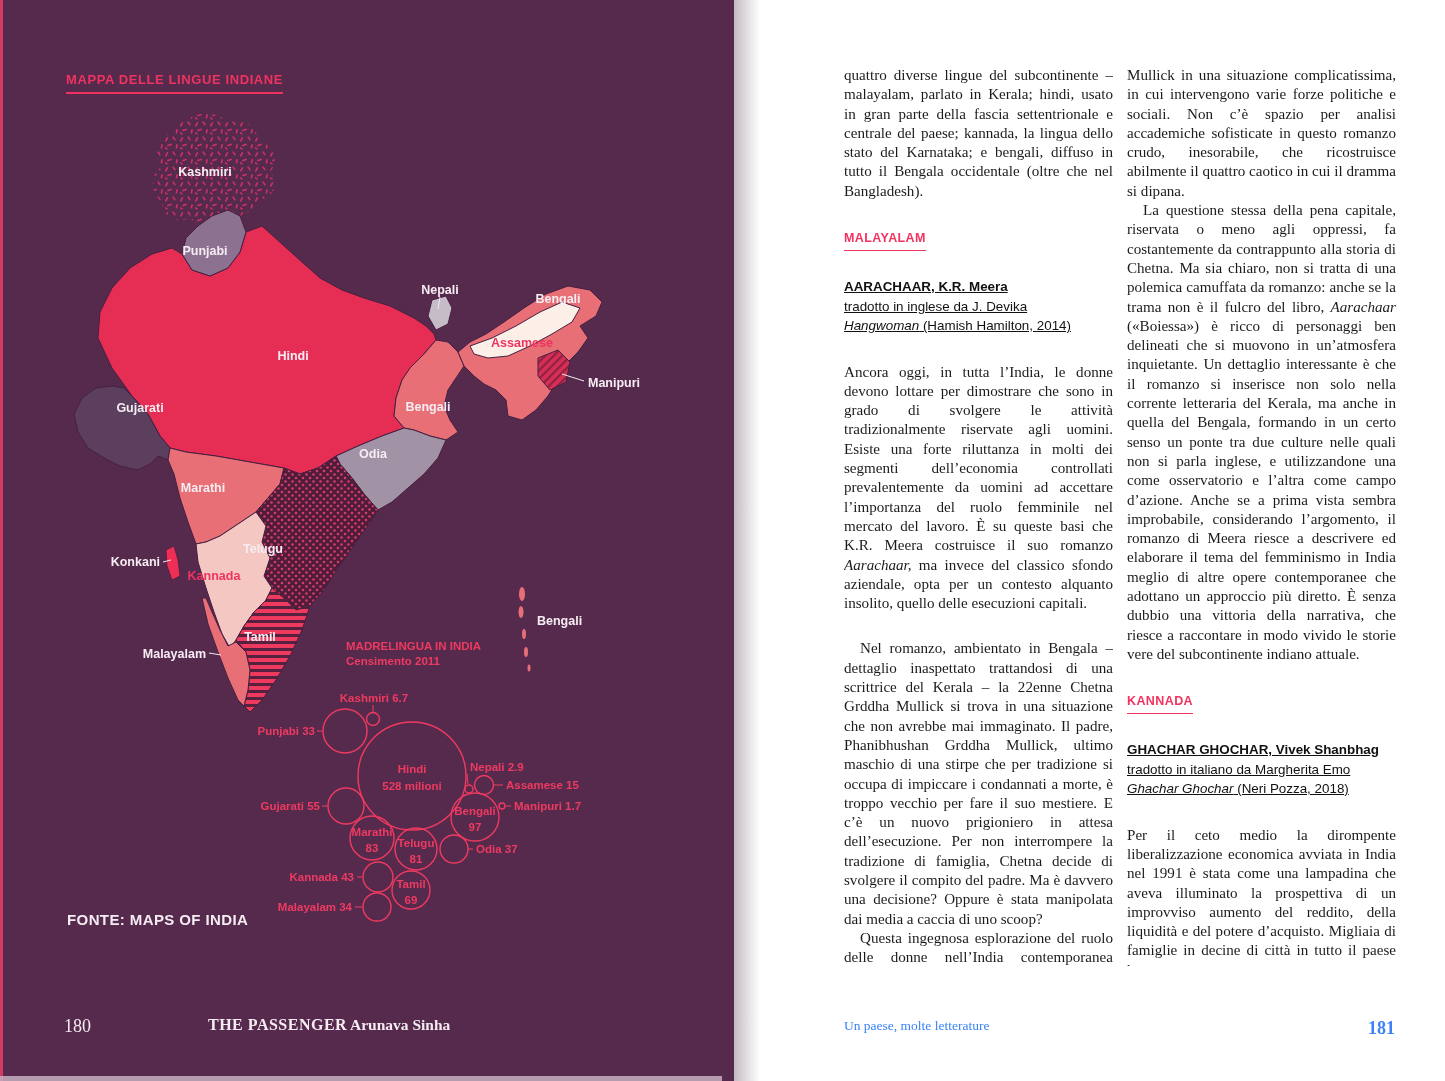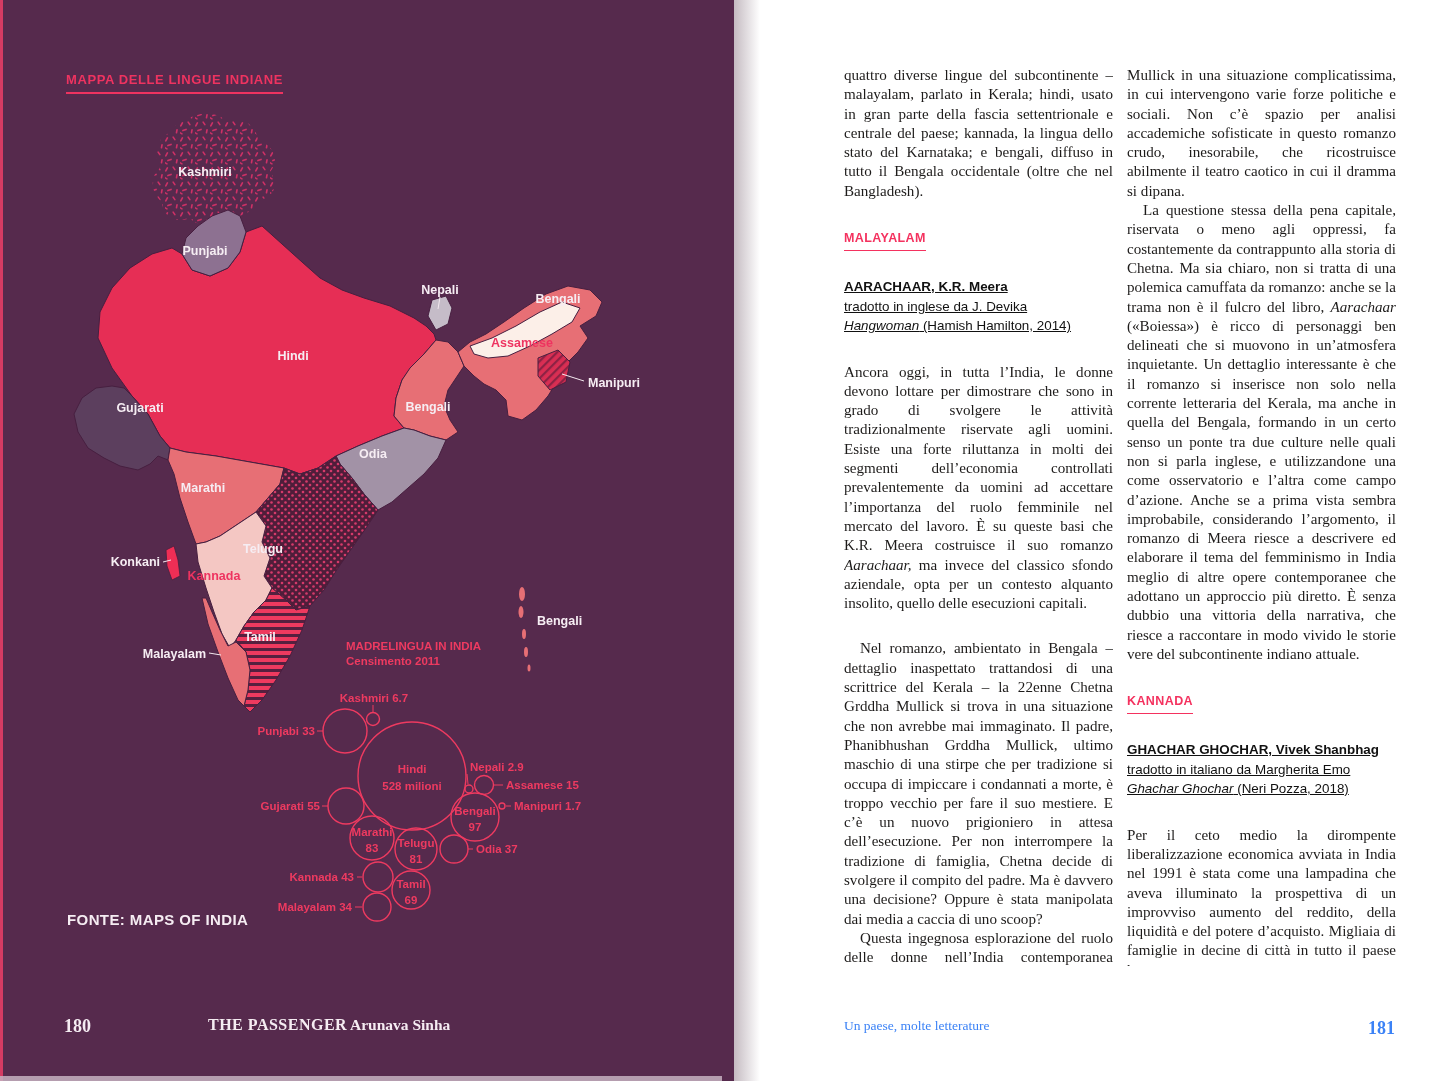--- a/index.html
+++ b/index.html
@@ -6,21 +6,21 @@
   #spread{position:relative;width:1445px;height:1081px;overflow:hidden;background:#ffffff;
           font-family:"Liberation Sans",sans-serif;}
   
   #left-page{position:absolute;left:0;top:0;width:792px;height:1081px;background:#562a4d;overflow:hidden;}
   #left-edge{position:absolute;left:0;top:0;width:3px;height:1081px;background:#d43b63;}
   #left-bottom-edge{position:absolute;left:0;top:1076px;width:722px;height:5px;background:#c5b2c1;opacity:.85;}
   #map-title{position:absolute;left:66px;top:72px;color:#ee3360;font-size:13px;font-weight:700;
              letter-spacing:.6px;padding-bottom:5px;border-bottom:2px solid #ee3360;display:inline-block;}
   #fonte{position:absolute;left:67px;top:911px;color:#f5ecf2;font-size:15px;font-weight:700;letter-spacing:.4px;text-align:right;}
   .lfoot{position:absolute;top:1016px;color:#f5ecf2;font-family:"Liberation Serif",serif;}
-  #lfoot-num{left:64px;font-size:18px;font-weight:700;}
+  #lfoot-num{left:64px;font-size:18px;font-weight:400;}
   #lfoot-mag{left:208px;font-size:16px;font-weight:700;letter-spacing:.5px;}
   #lfoot-auth{left:350px;font-size:15.5px;font-weight:700;}
   svg text{font-family:"Liberation Sans",sans-serif;}
   .mlbl{font-size:12.5px;font-weight:700;fill:#f6edf3;}
   .mlbl-pink{font-size:12.5px;font-weight:700;fill:#ee3360;}
   .clbl{font-size:11.5px;font-weight:700;fill:#ee3a60;}
   
   #right-page{position:absolute;left:722px;top:0;width:723px;height:1081px;background:#ffffff;margin-left:12px;}
   #gutter-shadow{position:absolute;left:0;top:0;width:26px;height:1081px;
                  background:linear-gradient(to right,rgba(46,12,35,.28),rgba(46,12,35,0));}
@@ -216,21 +216,21 @@
         <div>tradotto in inglese da J. Devika</div>
         <div><span class="it">Hangwoman</span><span> (Hamish Hamilton, 2014)</span></div>
       </div>
 
       <p class="body-para sp-after"><span>Ancora oggi, in tutta l’India, le donne devono lottare per dimostrare che sono in grado di svolgere le attività tradizionalmente riservate agli uomini. Esiste una forte riluttanza in molti dei segmenti dell’economia controllati prevalentemente da uomini ad accettare l’importanza del ruolo femminile nel mercato del lavoro. È su queste basi che K.R. Meera costruisce il suo romanzo </span><span class="it">Aarachaar,</span><span> ma invece del classico sfondo aziendale, opta per un contesto alquanto insolito, quello delle esecuzioni capitali.</span></p>
       <p class="body-para indent"><span>Nel romanzo, ambientato in Bengala – dettaglio inaspettato trattandosi di una scrittrice del Kerala – la 22enne Chetna Grddha Mullick si trova in una situazione che non avrebbe mai immaginato. Il padre, Phanibhushan Grddha Mullick, ultimo maschio di una stirpe che per tradizione si occupa di impiccare i condannati a morte, è troppo vecchio per fare il suo mestiere. E c’è un nuovo prigioniero in attesa dell’esecuzione. Per non interrompere la tradizione di famiglia, Chetna decide di svolgere il compito del padre. Ma è davvero una decisione? Oppure è stata manipolata dai media a caccia di uno scoop?</span></p>
       <p class="body-para indent"><span>Questa ingegnosa esplorazione del ruolo delle donne nell’India contemporanea elimina la possibilità di girare intorno alla questione mettendo Chetna Grddha</span></p>
     </div>
 
     <div class="col" id="col-2">
-      <p class="body-para"><span>Mullick in una situazione complicatissima, in cui intervengono varie forze politiche e sociali. Non c’è spazio per analisi accademiche sofisticate in questo romanzo crudo, inesorabile, che ricostruisce abilmente il teatro caotico in cui il dramma si dipana.</span></p>
+      <p class="body-para"><span>Mullick in una situazione complicatissima, in cui intervengono varie forze politiche e sociali. Non c’è spazio per analisi accademiche sofisticate in questo romanzo crudo, inesorabile, che ricostruisce abilmente il quattro caotico in cui il dramma si dipana.</span></p>
       <p class="body-para indent"><span>La questione stessa della pena capitale, riservata o meno agli oppressi, fa costantemente da contrappunto alla storia di Chetna. Ma sia chiaro, non si tratta di una polemica camuffata da romanzo: anche se la trama non è il fulcro del libro, </span><span class="it">Aarachaar</span><span> («Boiessa») è ricco di personaggi ben delineati che si muovono in un’atmosfera inquietante. Un dettaglio interessante è che il romanzo si inserisce non solo nella corrente letteraria del Kerala, ma anche in quella del Bengala, formando in un certo senso un ponte tra due culture nelle quali non si parla inglese, e utilizzandone una come osservatorio e l’altra come campo d’azione. Anche se a prima vista sembra improbabile, considerando l’argomento, il romanzo di Meera riesce a descrivere ed elaborare il tema del femminismo in India meglio di altre opere contemporanee che adottano un approccio più diretto. È senza dubbio una vittoria della narrativa, che riesce a raccontare in modo vivido le storie vere del subcontinente indiano attuale.</span></p>
 
       <div class="section-heading">KANNADA</div>
 
       <div class="book-block">
         <div class="book-title">GHACHAR GHOCHAR, Vivek Shanbhag</div>
         <div>tradotto in italiano da Margherita Emo</div>
         <div><span class="it">Ghachar Ghochar</span><span> (Neri Pozza, 2018)</span></div>
       </div>
 

